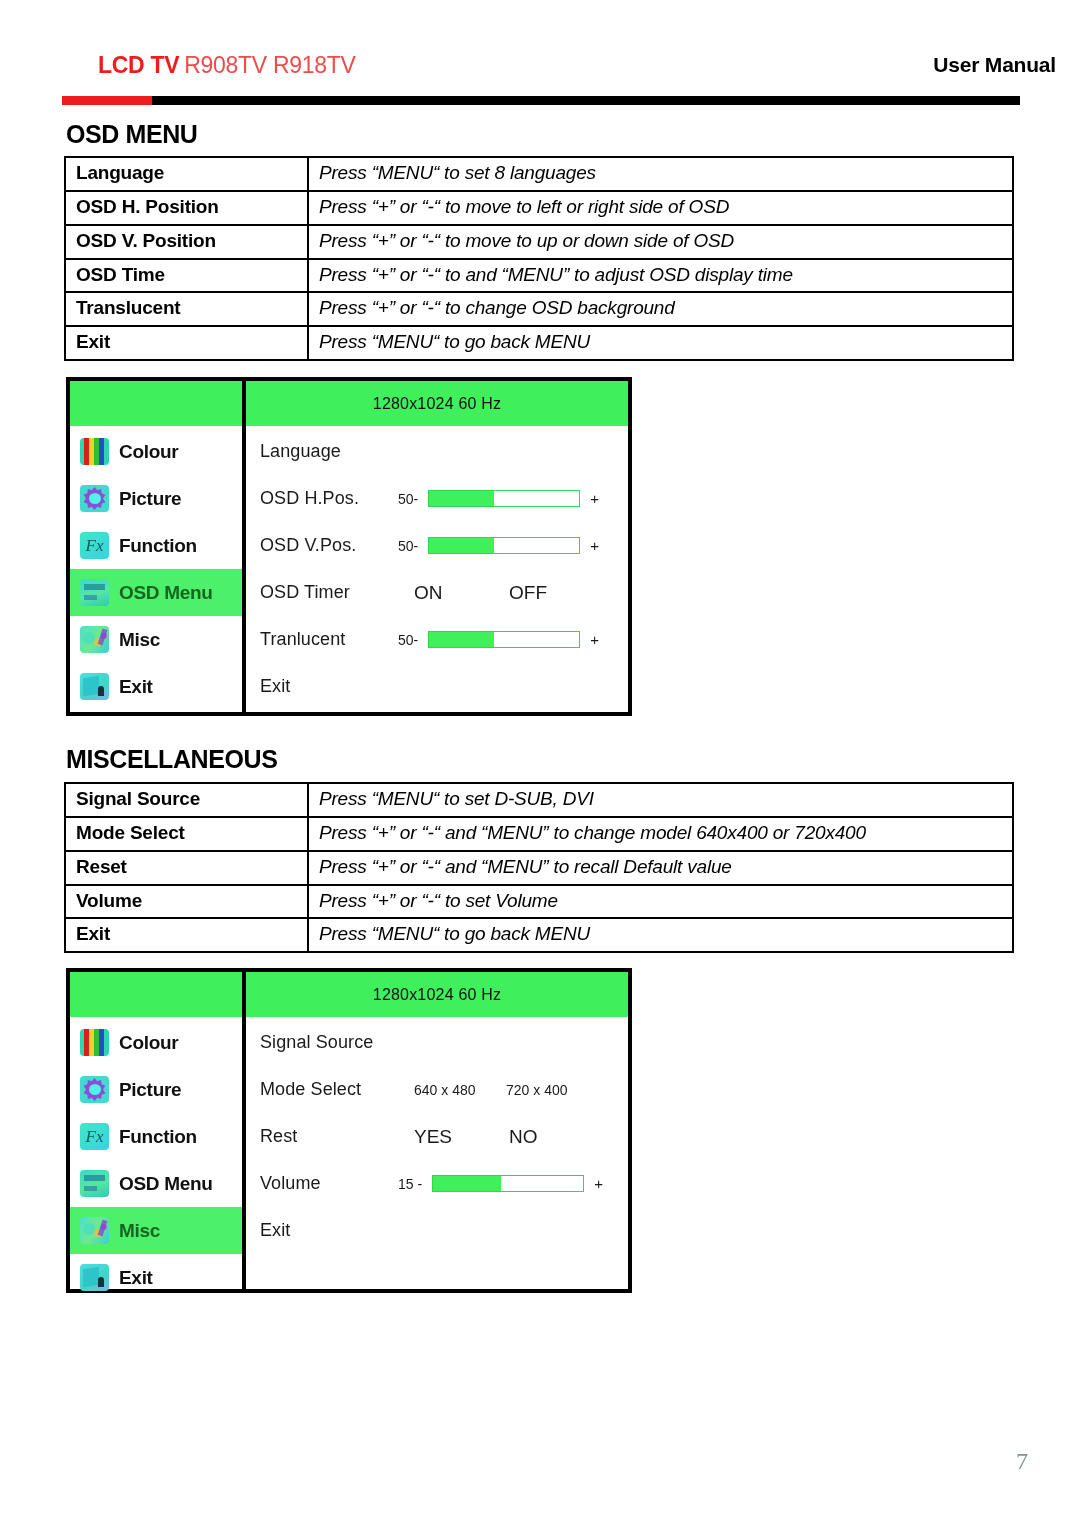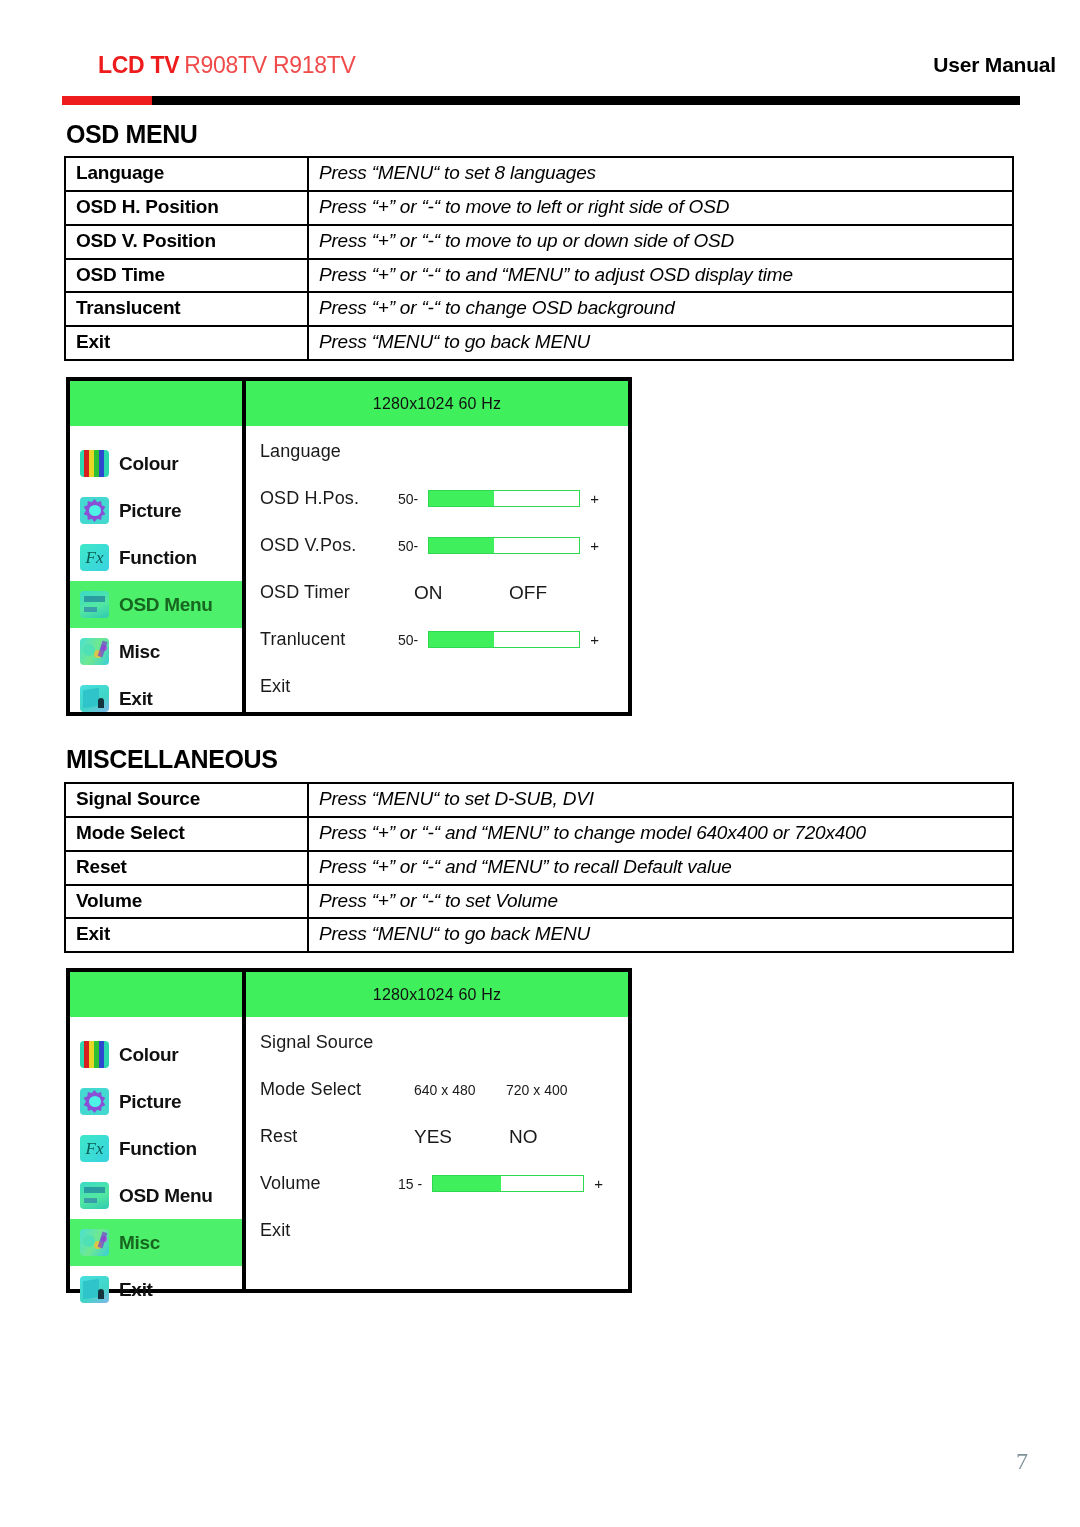--- a/index.html
+++ b/index.html
@@ -117,21 +117,20 @@
     gap: 4px;
   }
   #osd-1 { top: 377px; height: 339px; }
   #osd-2 { top: 968px; height: 325px; }
 
   .osd-side {
     width: 172px;
     background: #ffffff;
     display: flex;
     flex-direction: column;
-    gap: 12px;
   }
   .osd-side-cap {
     height: 45px;
     background: #3ff05c;
     flex: none;
   }
   .osd-main {
     flex: 1;
     background: #ffffff;
     display: flex;

